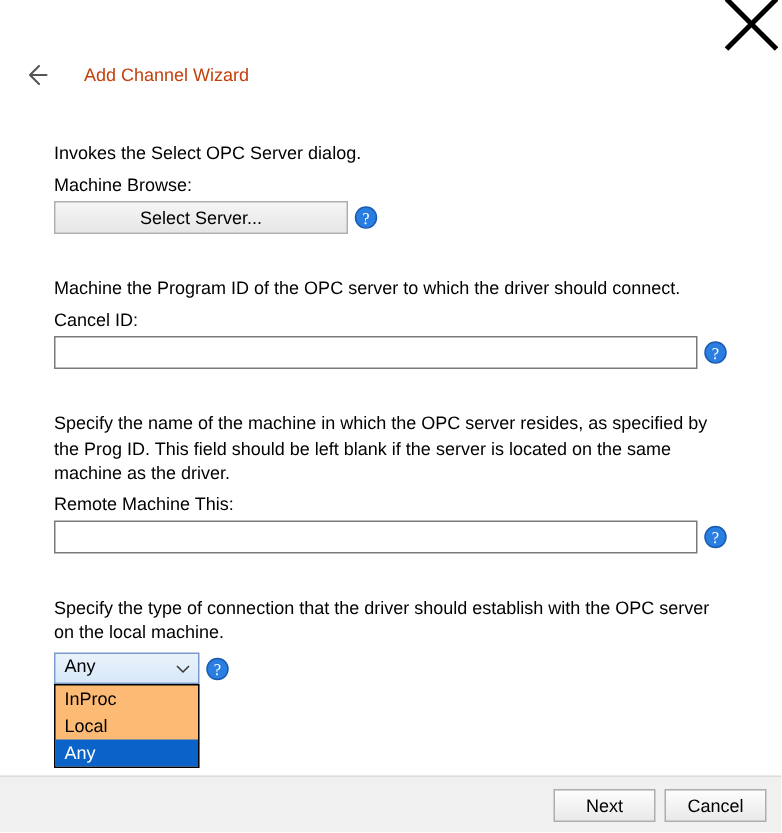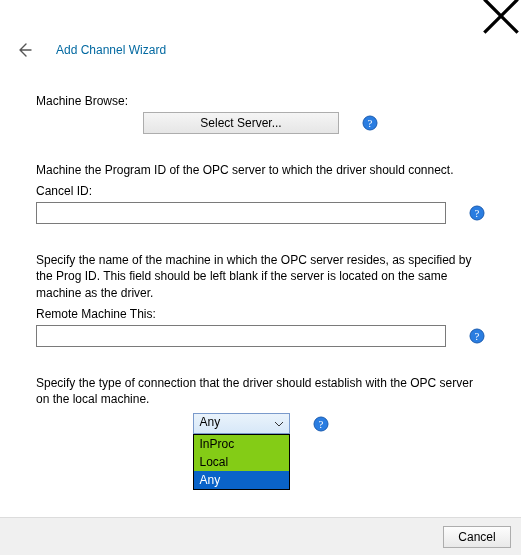--- a/index.html
+++ b/index.html
@@ -29,30 +29,30 @@
   }
   .back-arrow {
     width: 20px; height: 20px;
     display: flex; align-items: center; justify-content: center;
     color: #333; cursor: pointer;
     margin-right: 22px;
   }
   .back-arrow svg { width: 16px; height: 16px; }
   .title {
     font-size: 12px;
-    color: #0369a1;
+    color: #c2410c;
   }
   .content {
     padding: 0 36px 0 36px;
   }
   .section { margin-top: 28px; }
   .section.first { margin-top: 24px; }
   .desc { font-size: 12px; line-height: 1.35; margin-bottom: 6px; }
   .label { font-size: 12px; margin-bottom: 4px; }
-  .row { display: flex; align-items: center; gap: 23px; justify-content: center; }
+  .row { display: flex; align-items: center; gap: 4px; }
   .select-server-btn {
     width: 196px; height: 22px;
     background: linear-gradient(#f5f5f5, #e6e6e6);
     border: 1px solid #adadad;
     font-size: 12px;
     cursor: pointer;
   }
   .textfield {
     flex: 1 1 auto;
     height: 22px;
@@ -81,21 +81,21 @@
     position: absolute; right: 2px; top: 0; bottom: 0; width: 16px;
     display: flex; align-items: center; justify-content: center;
     color: #333;
   }
   .conn-select .chev svg { width: 10px; height: 10px; }
   .dropdown {
     position: absolute;
     left: 0; top: 21px;
     width: 97px;
     border: 1px solid #000;
-    background: #84cc16;
+    background: #fdba74;
     z-index: 10;
   }
   .dropdown .opt {
     padding: 1px 6px;
     font-size: 12px;
     cursor: pointer;
     line-height: 16px;
   }
   .dropdown .opt.sel {
     background: #0a63c9;
@@ -135,20 +135,21 @@
       <svg viewBox="0 0 16 16">
           <path d="M10 2 L4 8 L10 14 M4 8 L15 8" stroke="#555" stroke-width="1.4" fill="none" stroke-linecap="round" stroke-linejoin="round"></path>
         </svg>
     </div>
     <div class="title">Add Channel Wizard</div>
   </div>
 
   <div class="content">
 
     <div class="section first">
+      <div class="desc">Invokes the Select OPC Server dialog.</div>
       <div class="label">Machine Browse:</div>
       <div class="row">
         <button class="select-server-btn">Select Server...</button>
         <span class="help-icon">
           <svg viewBox="0 0 16 16">
               <circle cx="8" cy="8" r="7" fill="#2a7de1" stroke="#1a5bb0"></circle>
               <text x="8" y="12" text-anchor="middle" font-size="11" fill="#fff" font-family="Segoe UI">?</text>
             </svg>
         </span>
       </div>
@@ -205,15 +206,16 @@
               <circle cx="8" cy="8" r="7" fill="#2a7de1" stroke="#1a5bb0"></circle>
               <text x="8" y="12" text-anchor="middle" font-size="11" fill="#fff" font-family="Segoe UI">?</text>
             </svg>
         </span>
       </div>
     </div>
 
   </div>
 
   <div class="footer">
+    <button class="foot-btn">Next</button>
     <button class="foot-btn">Cancel</button>
   </div>
 </div>
 
 </body></html>

